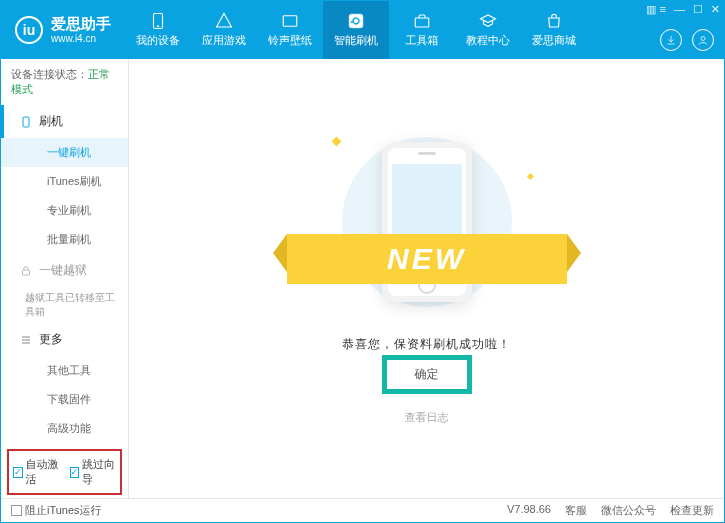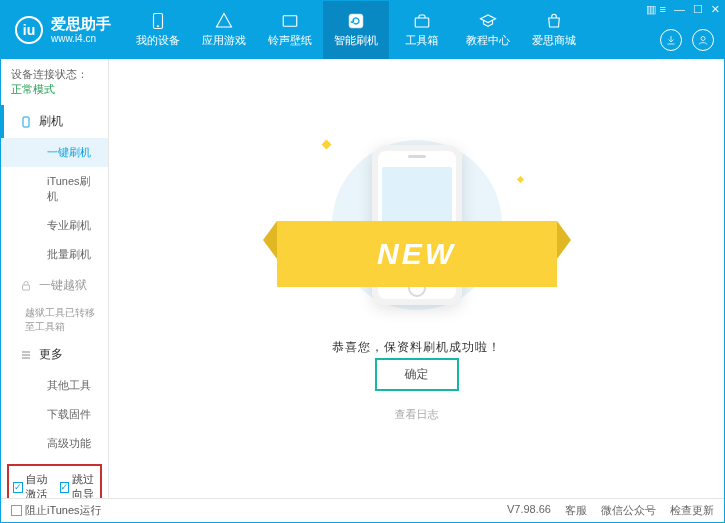--- a/index.html
+++ b/index.html
@@ -16,21 +16,21 @@
 .nav-item.active { background: #0989c4; text-align: center; }
 .nav-icon { width: 18px; height: 18px; display: flex; align-items: center; justify-content: center; }
 .nav-icon svg { width: 18px; height: 18px; fill: #fff; stroke: #fff; }
 .win-controls { position: absolute; right: 4px; top: 2px; display: flex; gap: 8px; font-size: 11px; }
 .win-btn { cursor: pointer; opacity: 0.9; }
 .hdr-right { position: absolute; right: 10px; bottom: 8px; display: flex; gap: 10px; }
 .hdr-circle { width: 22px; height: 22px; border: 1.5px solid #fff; border-radius: 50%; display: flex; align-items: center; justify-content: center; cursor: pointer; }
 .hdr-circle svg { width: 12px; height: 12px; stroke: #fff; fill: none; stroke-width: 1.5; }
 
 .body { display: flex; height: calc(100% - 58px - 24px); }
-.sidebar { width: 108px; border-right: 1px solid #e5e5e5; display: flex; flex-direction: column; font-size: 12px; color: #555; overflow-y: auto; }
+.sidebar { width: 128px; border-right: 1px solid #e5e5e5; display: flex; flex-direction: column; font-size: 12px; color: #555; overflow-y: auto; }
 .conn-status { padding: 8px 10px; font-size: 11px; color: #666; }
 .conn-status .mode { color: #22a052; }
 .section-hd { display: flex; align-items: center; padding: 8px 18px; gap: 6px; font-size: 12px; color: #333; position: relative; cursor: pointer; }
 .section-hd.with-bar::before { content: ""; position: absolute; left: 0; top: 0; bottom: 0; width: 3px; background: #0aa3e2; }
 .section-hd.gray { color: #999; }
 .sb-icon { width: 14px; display: inline-flex; align-items: center; justify-content: center; }
 .sb-icon svg { width: 12px; height: 12px; }
 .sub-item { padding: 7px 10px 7px 46px; cursor: pointer; font-size: 11px; color: #666; }
 .sub-item.active { background: #e8f4fb; color: #0aa3e2; }
 .notice { margin: 4px 8px 4px 24px; font-size: 10px; color: #999; line-height: 1.4; }
@@ -39,31 +39,31 @@
 .chk-box { width: 11px; height: 11px; border: 1px solid #0aa3e2; display: inline-flex; align-items: center; justify-content: center; color: #0aa3e2; font-size: 9px; line-height: 1; }
 
 .main { flex: 1; display: flex; flex-direction: column; align-items: center; justify-content: center; position: relative; }
 .illus { width: 200px; height: 180px; position: relative; display: flex; align-items: center; justify-content: center; }
 .phone { width: 90px; height: 160px; background: #fff; border-radius: 14px; box-shadow: 0 4px 16px rgba(0,0,0,0.12), inset 0 0 0 6px #f2f2f2; position: relative; }
 .phone::before { content: ""; position: absolute; top: 10px; left: 50%; transform: translateX(-50%); width: 18px; height: 3px; background: #d9d9d9; border-radius: 2px; }
 .phone::after { content: ""; position: absolute; bottom: 8px; left: 50%; transform: translateX(-50%); width: 14px; height: 14px; border: 2px solid #d9d9d9; border-radius: 50%; }
 .phone-screen { position: absolute; top: 22px; bottom: 28px; left: 10px; right: 10px; background: #dff1fb; border-radius: 2px; }
 .bg-circle { position: absolute; width: 170px; height: 170px; border-radius: 50%; background: #e9f4fb; z-index: -1; }
 .banner { position: absolute; bottom: 28px; left: -40px; right: -40px; }
-.banner-main { background: #fcd23a; color: #fff; font-weight: 900; font-style: italic; font-size: 30px; text-align: center; padding: 16px 0; letter-spacing: 3px; position: relative; }
+.banner-main { background: #fcd23a; color: #fff; font-weight: 900; font-style: italic; font-size: 30px; text-align: center; padding: 8px 0; letter-spacing: 3px; position: relative; }
 .banner-main::before, .banner-main::after { content: ""; position: absolute; top: 0; width: 0; height: 0; border-top: 19px solid transparent; border-bottom: 19px solid transparent; }
 .banner-main::before { left: -14px; border-right: 14px solid #e1b824; }
 .banner-main::after { right: -14px; border-left: 14px solid #e1b824; }
 .shine { position: absolute; width: 7px; height: 7px; background: #fcd23a; transform: rotate(45deg); }
 .shine.s1 { top: 6px; left: 6px; }
 .shine.s2 { top: 42px; right: -6px; width: 5px; height: 5px; }
 .shine.s3 { bottom: 70px; left: -6px; width: 5px; height: 5px; }
 
 .success-msg { margin-top: 24px; font-size: 12px; color: #333; letter-spacing: 1px; }
-.ok-btn { margin-top: 2px; border: 2px solid #14b8a6; background: #fff; padding: 6px 28px; font-size: 12px; color: #555; cursor: pointer; }
+.ok-btn { margin-top: 2px; border: 5px solid #14b8a6; background: #fff; padding: 6px 28px; font-size: 12px; color: #555; cursor: pointer; }
 .log-link { margin-top: 16px; font-size: 11px; color: #a9a9a9; cursor: pointer; }
 
 .footer { height: 24px; border-top: 1px solid #e5e5e5; display: flex; align-items: center; font-size: 11px; color: #666; padding: 0 10px; }
 .footer .chk { color: #555; }
 .footer-right { margin-left: auto; display: flex; gap: 14px; }
 .footer-right span { cursor: pointer; }
 </style>
 </head>
 <body>
 

